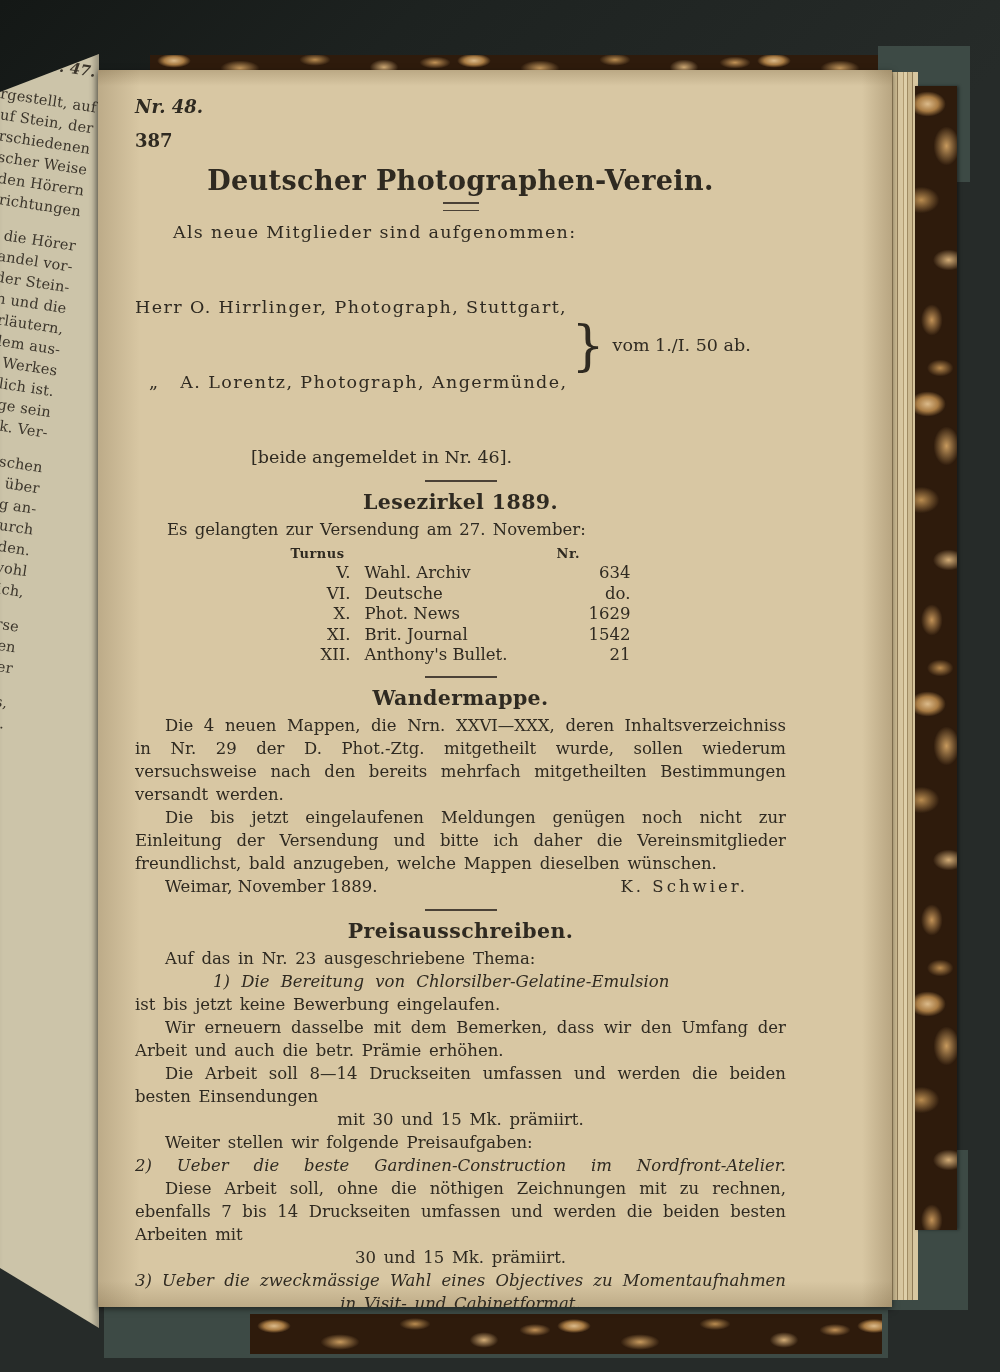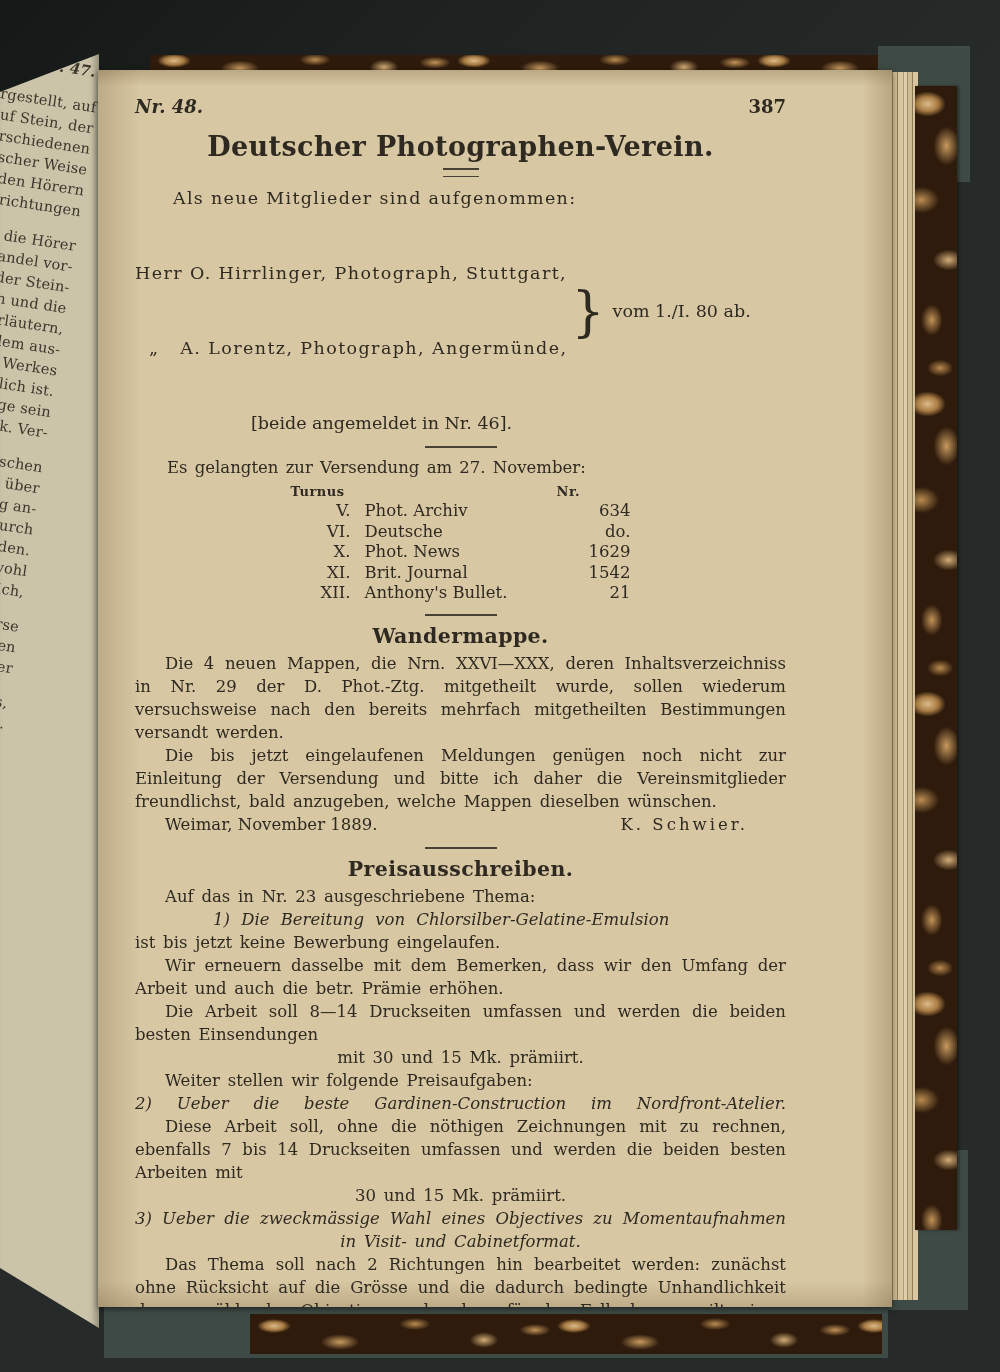--- a/index.html
+++ b/index.html
@@ -54,24 +54,24 @@
     background-color:var(--page);
     background-image:
       linear-gradient(90deg,rgba(80,60,30,.20),rgba(0,0,0,0) 42px),
       linear-gradient(270deg,rgba(110,88,52,.30),rgba(0,0,0,0) 30px),
       linear-gradient(180deg,rgba(110,88,52,.28),rgba(0,0,0,0) 16px),
       linear-gradient(0deg,rgba(110,88,52,.25),rgba(0,0,0,0) 26px);
     box-shadow:0 2px 6px rgba(0,0,0,.5);}
   .content{padding:26px 106px 0 37px;}
 
   .running-head{display:flex;justify-content:space-between;align-items:baseline;
-    font-size:18px;font-weight:bold;margin-bottom:14px;}
+    font-size:18px;font-weight:bold;margin-bottom:14px;flex-direction:column;}
   .running-head .issue,.running-head .journal{font-style:italic;}
   .running-head .journal{letter-spacing:.3px;}
-  .running-head .folio{font-style:normal;}
+  .running-head .folio{font-style:normal;margin-top:13px;}
 
   h1.article-title{margin:0;text-align:center;font-size:27px;font-weight:bold;letter-spacing:.4px;}
   .double-rule{width:36px;height:6px;margin:6px auto 9px;
     border-top:2px solid var(--rule);border-bottom:1px solid var(--rule);}
   .sect-rule{width:72px;height:2px;background:var(--rule);margin:10px auto 8px;}
 
   .verein-intro{font-size:17.5px;line-height:25px;letter-spacing:1.3px;margin-left:38px;}
   .member-block{display:flex;align-items:center;}
   .member-lines{white-space:pre;font-size:17.5px;line-height:25px;letter-spacing:1.4px;}
   .brace-glyph{font-size:52px;line-height:1;transform:scaleY(1.05);margin:0 8px 0 4px;font-weight:normal;}
@@ -162,39 +162,40 @@
       <h1 class="article-title">Deutscher Photographen-Verein.</h1>
       <div class="double-rule"></div>
 
       <div class="verein-intro">Als neue Mitglieder sind aufgenommen:</div>
       <div class="member-block">
         <div class="member-lines">
           <div>Herr O. Hirrlinger, Photograph, Stuttgart,</div>
           <div>  „   A. Lorentz, Photograph, Angermünde,</div>
         </div>
         <div class="brace-glyph">}</div>
-        <div class="date-note">vom 1./I. 80 ab.</div>
+        <div class="date-note">vom 1./I. 50 ab.</div>
       </div>
       <div class="verein-footnote">[beide angemeldet in Nr. 46].</div>
 
       <div class="sect-rule"></div>
 
+      <h2 class="sect-title">Lesezirkel 1889.</h2>
       <div class="lz-subtitle">Es gelangten zur Versendung am 27. November:</div>
       <div class="lz-table">
         <div class="lz-head">
           <span>Turnus</span>
           <span></span>
           <span></span>
           <span class="h-nr">Nr.</span>
         </div>
         <div id="lz-rows">
             <div class="lz-row">
               <span class="lz-turnus">V.</span>
               <span class="lz-sp"></span>
-              <span class="lz-title">Phot. Archiv</span>
+              <span class="lz-title">Wahl. Archiv</span>
               <span class="lz-nr">634</span>
             </div>
             <div class="lz-row">
               <span class="lz-turnus">VI.</span>
               <span class="lz-sp"></span>
               <span class="lz-title">Deutsche</span>
               <span class="lz-nr">do.</span>
             </div>
             <div class="lz-row">
               <span class="lz-turnus">X.</span>

